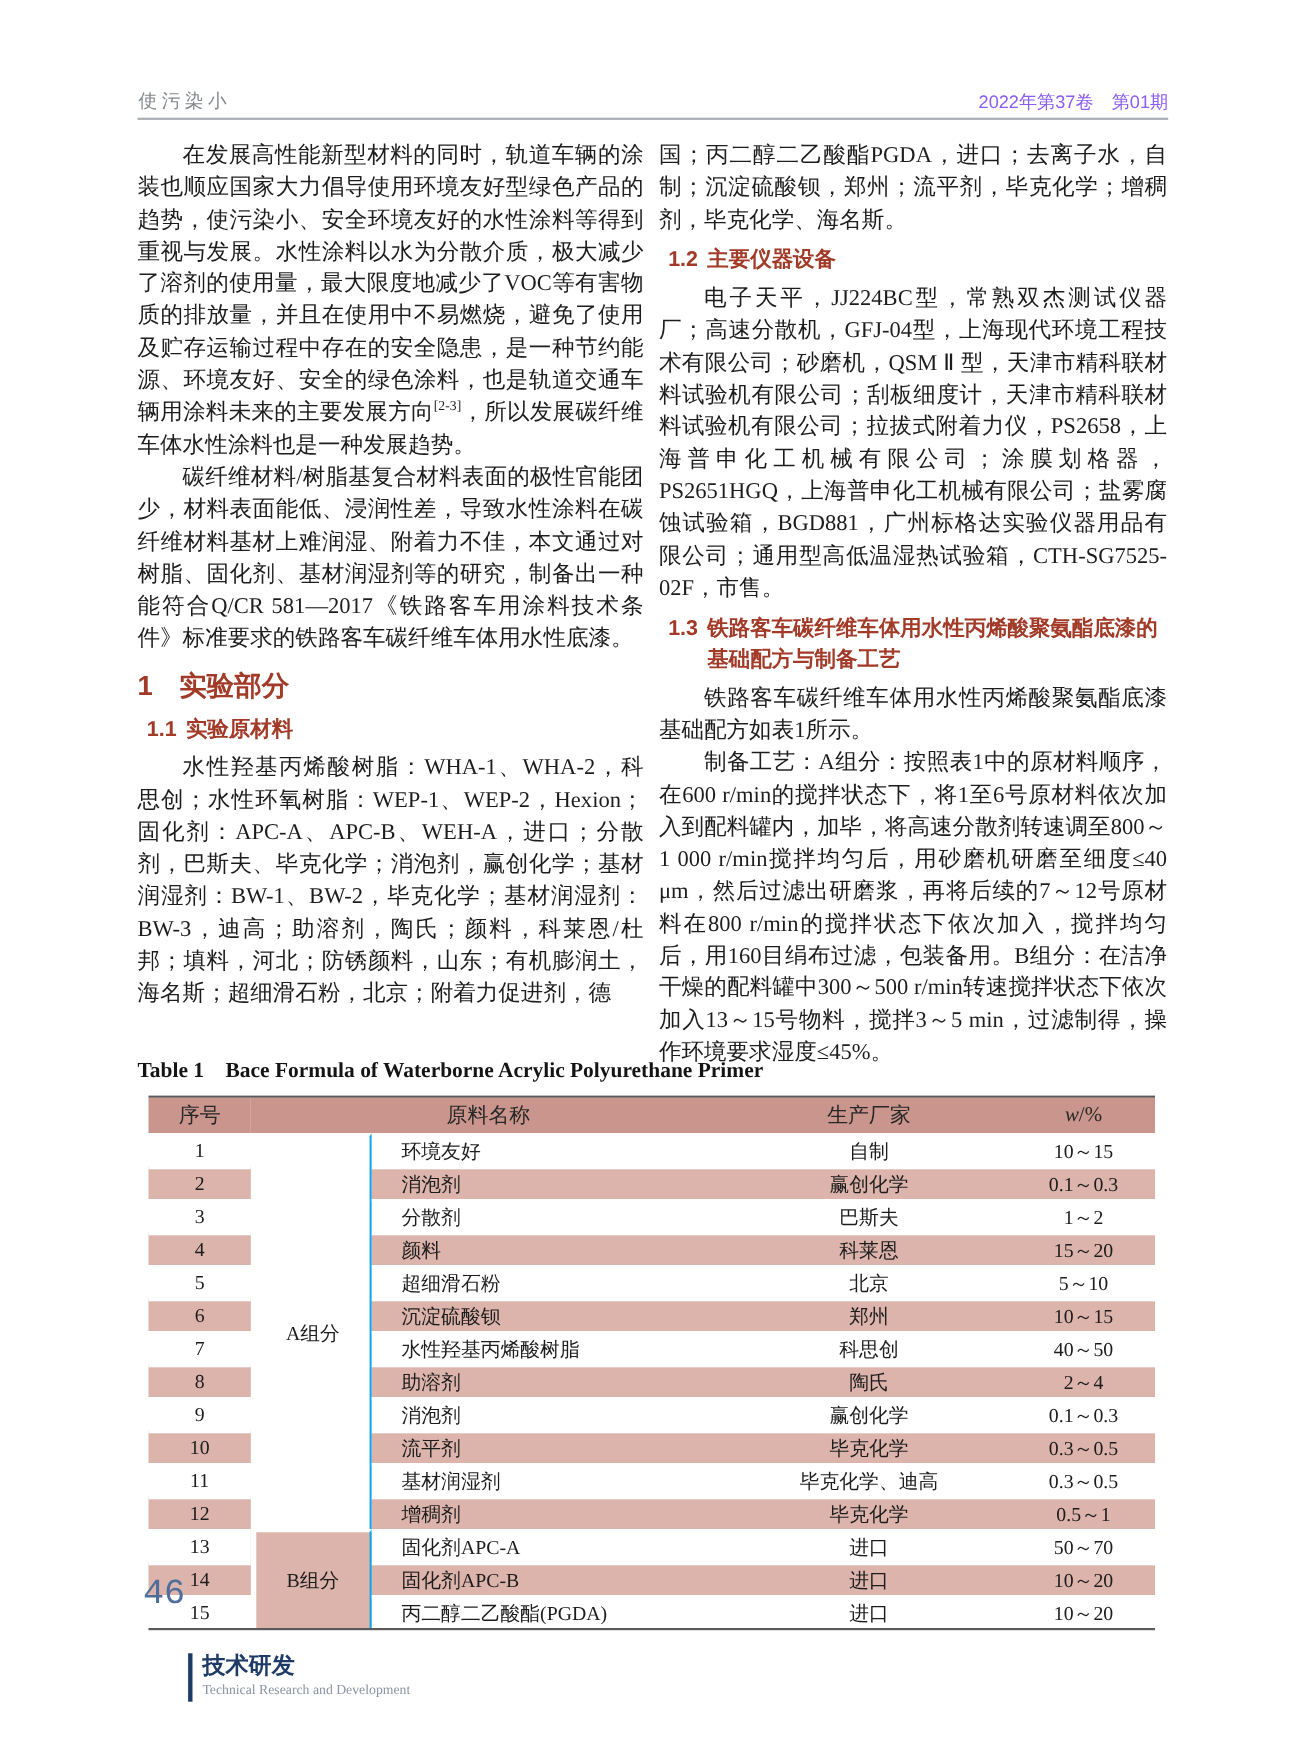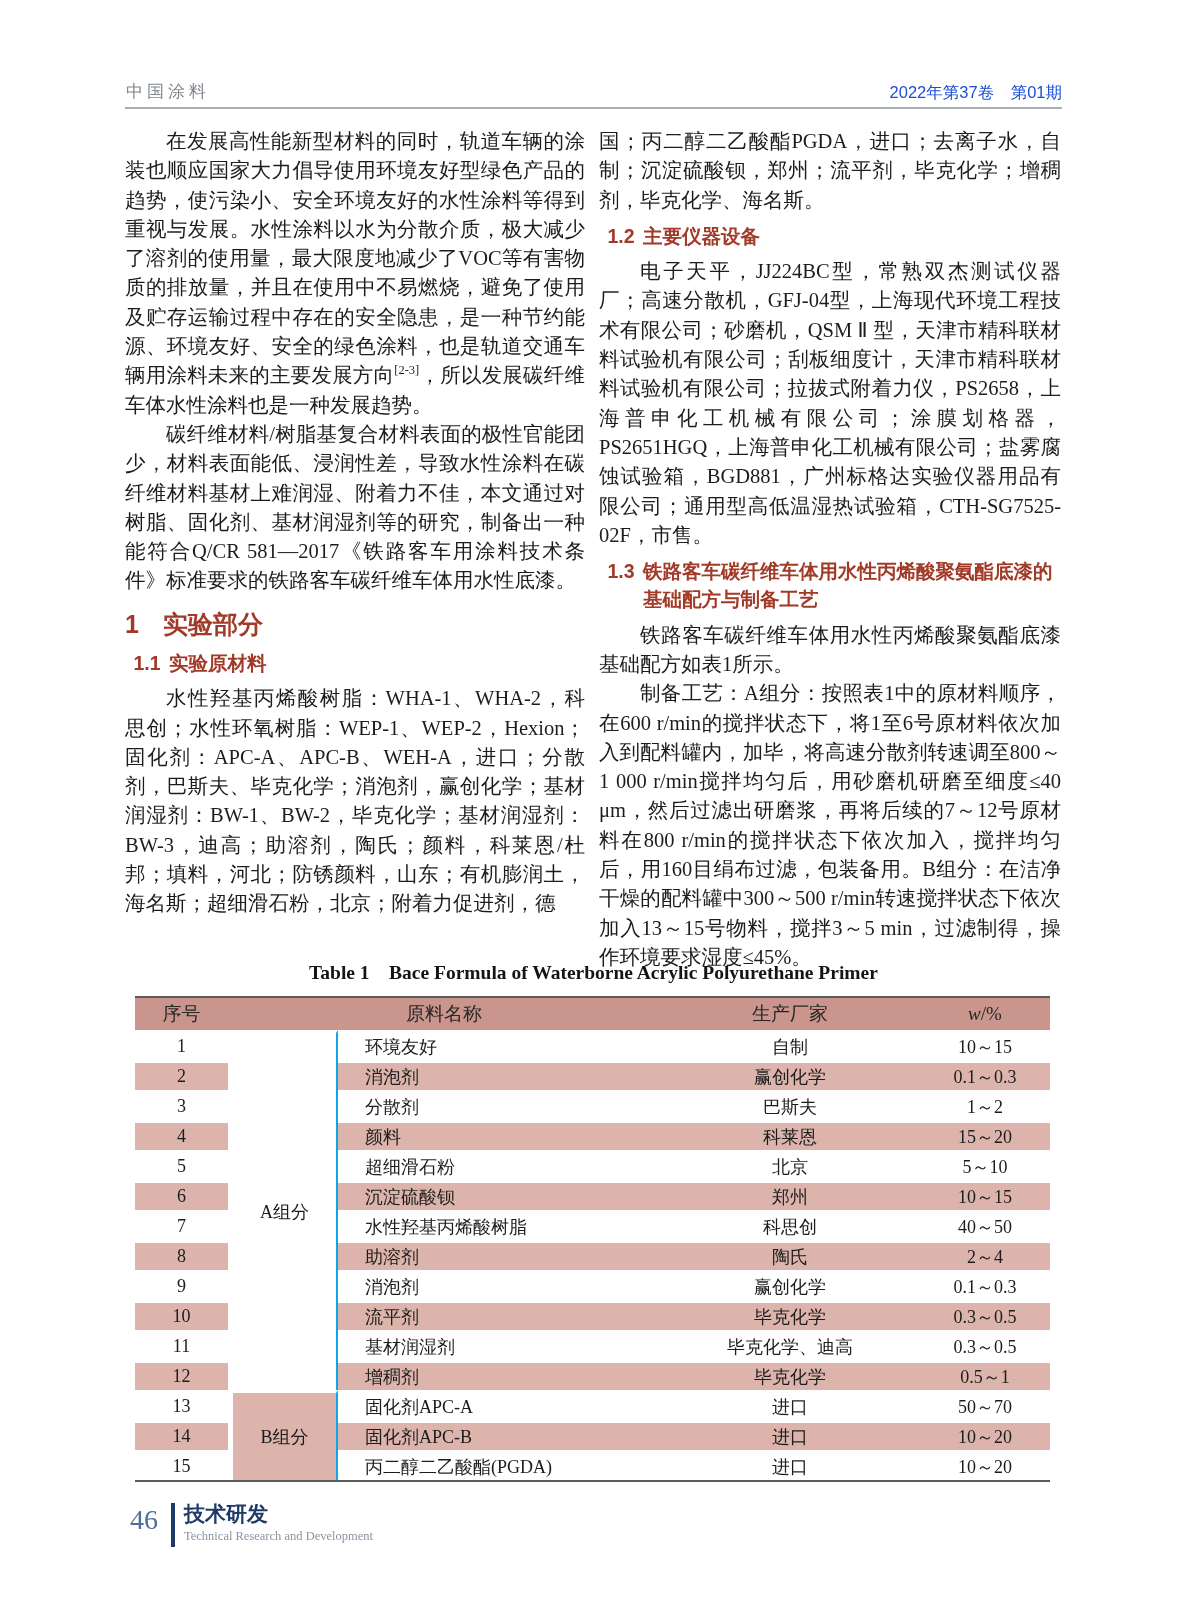--- a/index.html
+++ b/index.html
@@ -9,21 +9,21 @@
   }
 
   
   .journal-name {
     position:absolute; left:126px; top:80px;
     font-family:"Liberation Sans", sans-serif; font-size:17px;
     color:#82878d; letter-spacing:4px;
   }
   .issue-info {
     position:absolute; right:125px; top:82px;
-    font-family:"Liberation Sans", sans-serif; font-size:16.5px; color:#1d4ed8;
+    font-family:"Liberation Sans", sans-serif; font-size:16.5px; color:#8b5cf6;
   }
   .head-rule {
     position:absolute; left:125px; top:107px; width:937px; height:2px; background:#a9aeb4;
   }
 
   
   .col {
     position:absolute; top:127px; width:460px;
     font-size:20.5px; line-height:29.3px; text-align:justify;
   }
@@ -46,21 +46,21 @@
   }
   .sec-h2 .h-num { flex:0 0 44px;text-align:center; }
   .sec-h2 .h-text { flex:1; }
 
   
   .tbl-title-zh {
     position:absolute; left:125px; top:931px; width:937px; text-align:center;
     font-family:"Liberation Sans", sans-serif; font-weight:bold; font-size:19px; color:#141414;
   }
   .tbl-title-en {
-    position:absolute; left:125px; top:959px; width:937px; text-align:center;
+    position:absolute; left:125px; top:959px; width:937px; 
     font-family:"Liberation Serif", serif; font-weight:bold; font-size:19.5px; color:#141414;
   }
   table.formula {
     position:absolute; left:135px; top:996px; width:915px;
     border-collapse:separate; border-spacing:0;
     border-top:2px solid #5a5a5a; border-bottom:2px solid #5a5a5a;
     font-size:18px; color:#1c1c1c;
   }
   table.formula th {
     background:#c9958c; font-weight:normal; height:30px;
@@ -72,39 +72,39 @@
   table.formula td.pk { background:#dcb4ac; }
   table.formula td.c-name { text-align:left; padding-left:27px; }
   table.formula td.c-group {
     background:#ffffff; border-left:5px solid #ffffff; border-right:2px solid #0ea5e9;
   }
   table.formula td.c-group.pk-solid { background:#dcb4ac; }
   .w-var { font-style:italic; font-family:"Liberation Serif", serif; }
 
   
   .footer-num {
-    position:absolute; left:130px; top:1504px;
-    font-family:Liberation Serif, serif; font-size:28px; color:#4e6e9b;
+    position:absolute; left:130px; top:1430px;
+    font-family:Liberation Mono, monospace; font-size:32px; color:#4e6e9b;
   }
   .footer-bar { position:absolute; left:171px; top:1503px; width:4px; height:44px; background:#1e3a66; }
   .footer-zh {
     position:absolute; left:184px; top:1500px;
     font-family:"Liberation Sans", sans-serif; font-weight:bold; font-size:21px; color:#1e3a66;
   }
   .footer-en {
     position:absolute; left:184px; top:1529px;
     font-family:"Liberation Serif", serif; font-size:12.5px; color:#8a93a3;
   }
 </style>
 </head>
 <body>
 
 <div class="page">
 
-  <div class="journal-name">中国涂料</div>
+  <div class="journal-name">使污染小</div>
   <div class="issue-info">2022年第37卷　第01期</div>
   <div class="head-rule"></div>
 
   <div class="col col-left">
     <p><span>在发展高性能新型材料的同时，轨道车辆的涂装也顺应国家大力倡导使用环境友好型绿色产品的趋势，使污染小、安全环境友好的水性涂料等得到重视与发展。水性涂料以水为分散介质，极大减少了溶剂的使用量，最大限度地减少了VOC等有害物质的排放量，并且在使用中不易燃烧，避免了使用及贮存运输过程中存在的安全隐患，是一种节约能源、环境友好、安全的绿色涂料，也是轨道交通车辆用涂料未来的主要发展方向</span><sup class="ref">[2-3]</sup><span>，所以发展碳纤维车体水性涂料也是一种发展趋势。</span></p>
     <p>碳纤维材料/树脂基复合材料表面的极性官能团少，材料表面能低、浸润性差，导致水性涂料在碳纤维材料基材上难润湿、附着力不佳，本文通过对树脂、固化剂、基材润湿剂等的研究，制备出一种能符合Q/CR 581—2017《铁路客车用涂料技术条件》标准要求的铁路客车碳纤维车体用水性底漆。</p>
     <div class="sec-h1">
       <span class="h-num">1</span>
       <span class="h-text">实验部分</span>
     </div>

